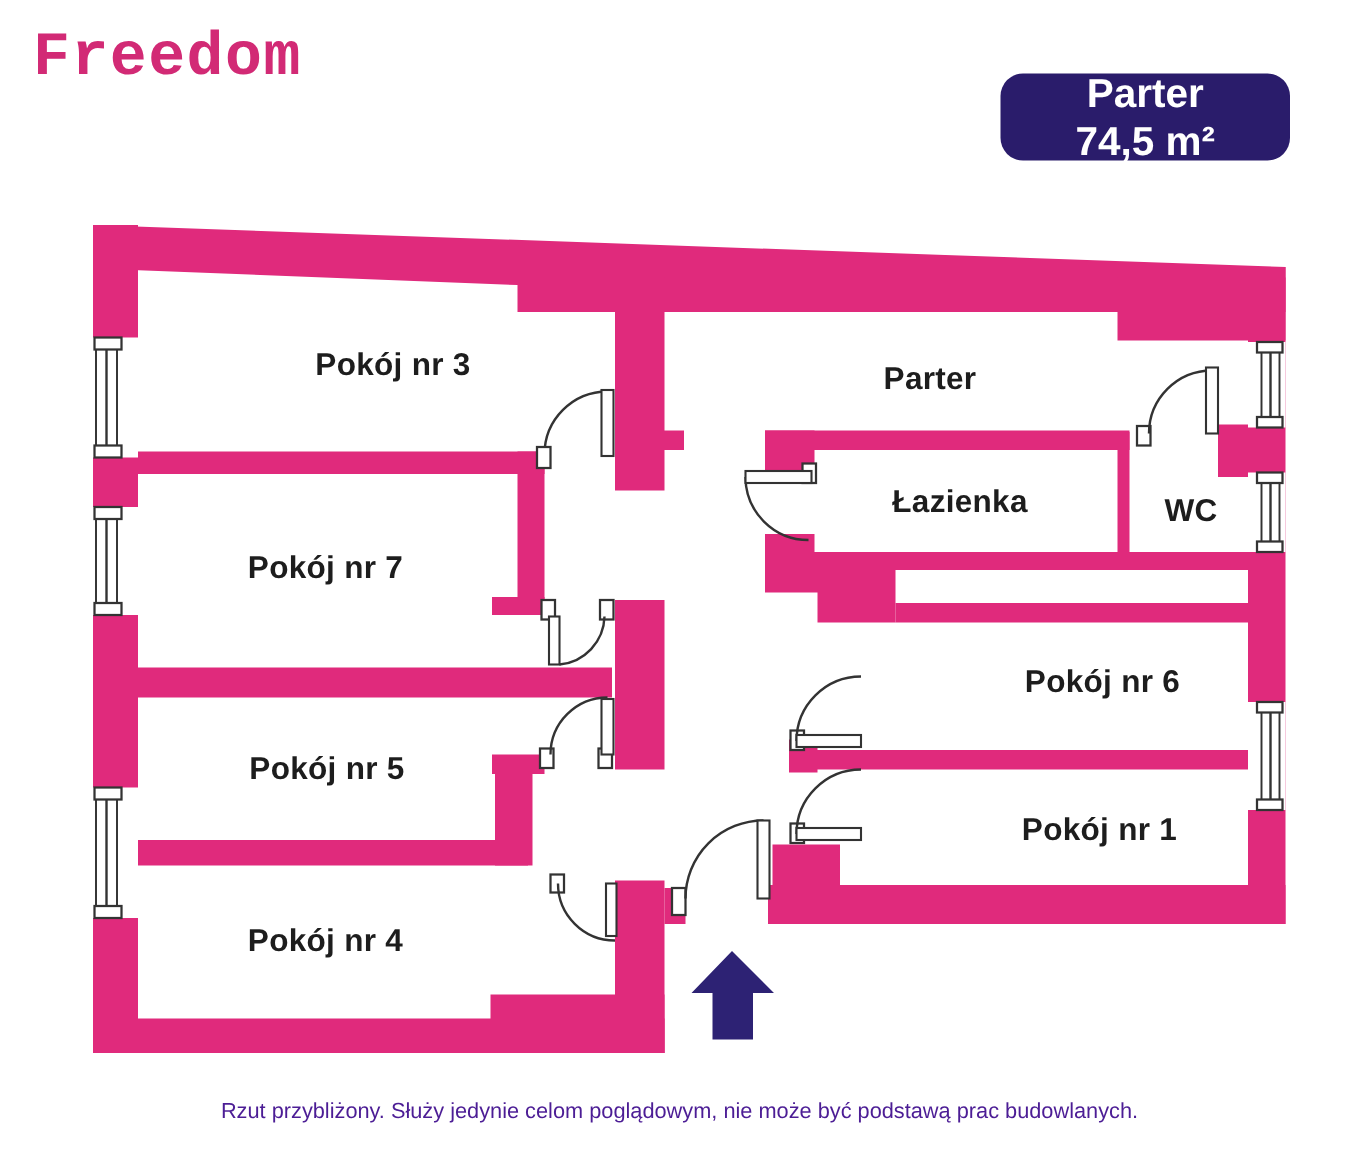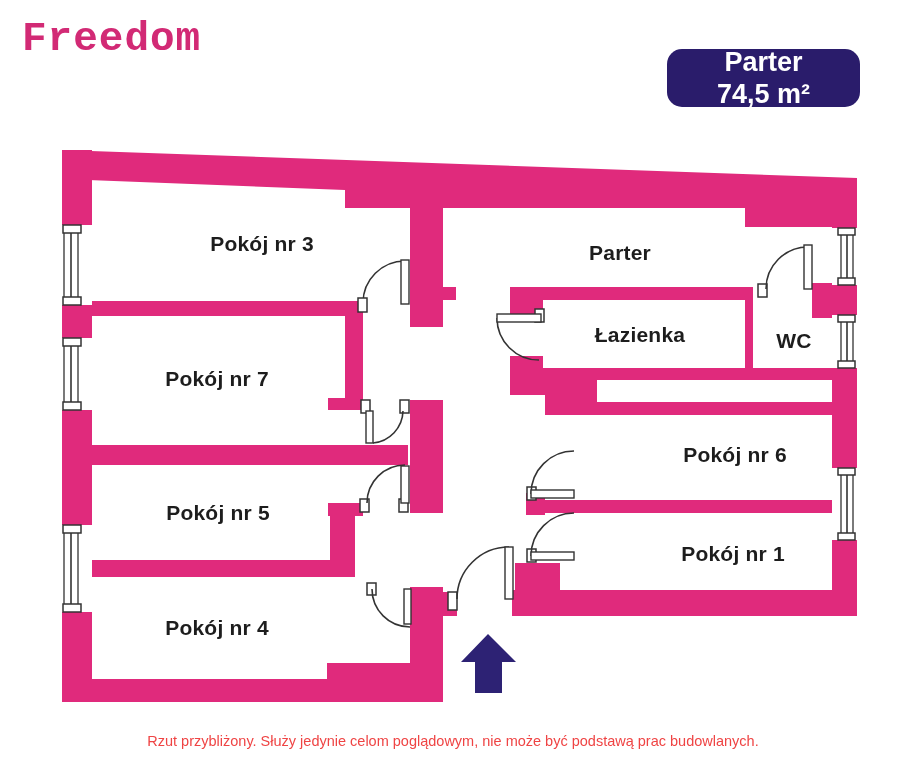--- a/index.html
+++ b/index.html
@@ -17,21 +17,21 @@
   .wall{fill:#e02a7c;stroke:none;}
   .doorline{fill:none;stroke:#333333;stroke-width:1.6px;}
   .leaf{fill:#ffffff;stroke:#333333;stroke-width:1.4px;}
   .wincap{fill:#ffffff;stroke:#333333;stroke-width:1.5px;}
   .winframe{fill:#ffffff;stroke:#333333;stroke-width:1.3px;}
   .wingap{fill:#ffffff;stroke:none;}
   .arrow{fill:#2d2274;stroke:none;}
   .room-label{position:absolute;transform:translate(-50%,-50%);font-size:21px;
               font-weight:bold;color:#1d1d1d;white-space:nowrap;letter-spacing:.2px;}
   .footer{position:absolute;left:0;top:733px;width:906px;text-align:center;
-          font-size:14.5px;color:#ef4444;}
+          font-size:14.5px;color:#4c1d95;}
 </style>
 </head>
 <body>
 
 <div class="canvas">
 
   <div class="logo">Freedom</div>
 
   <div class="badge">
     <div class="line1">Parter</div>

